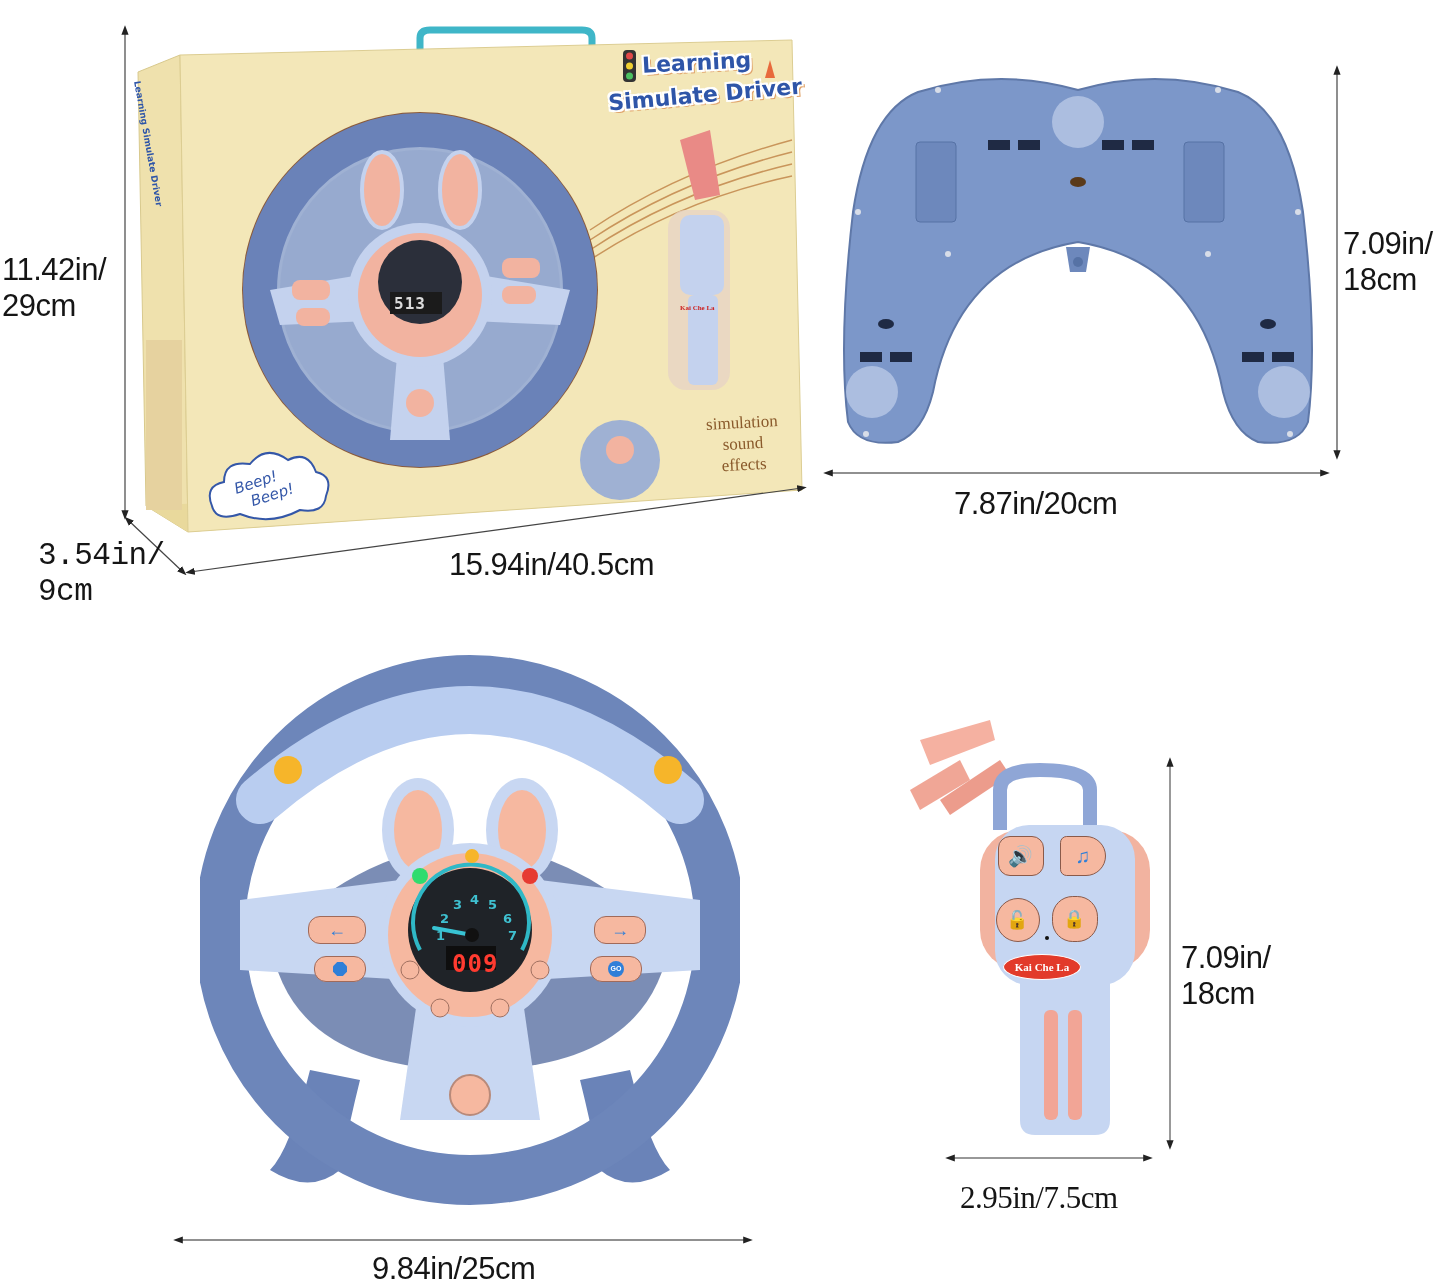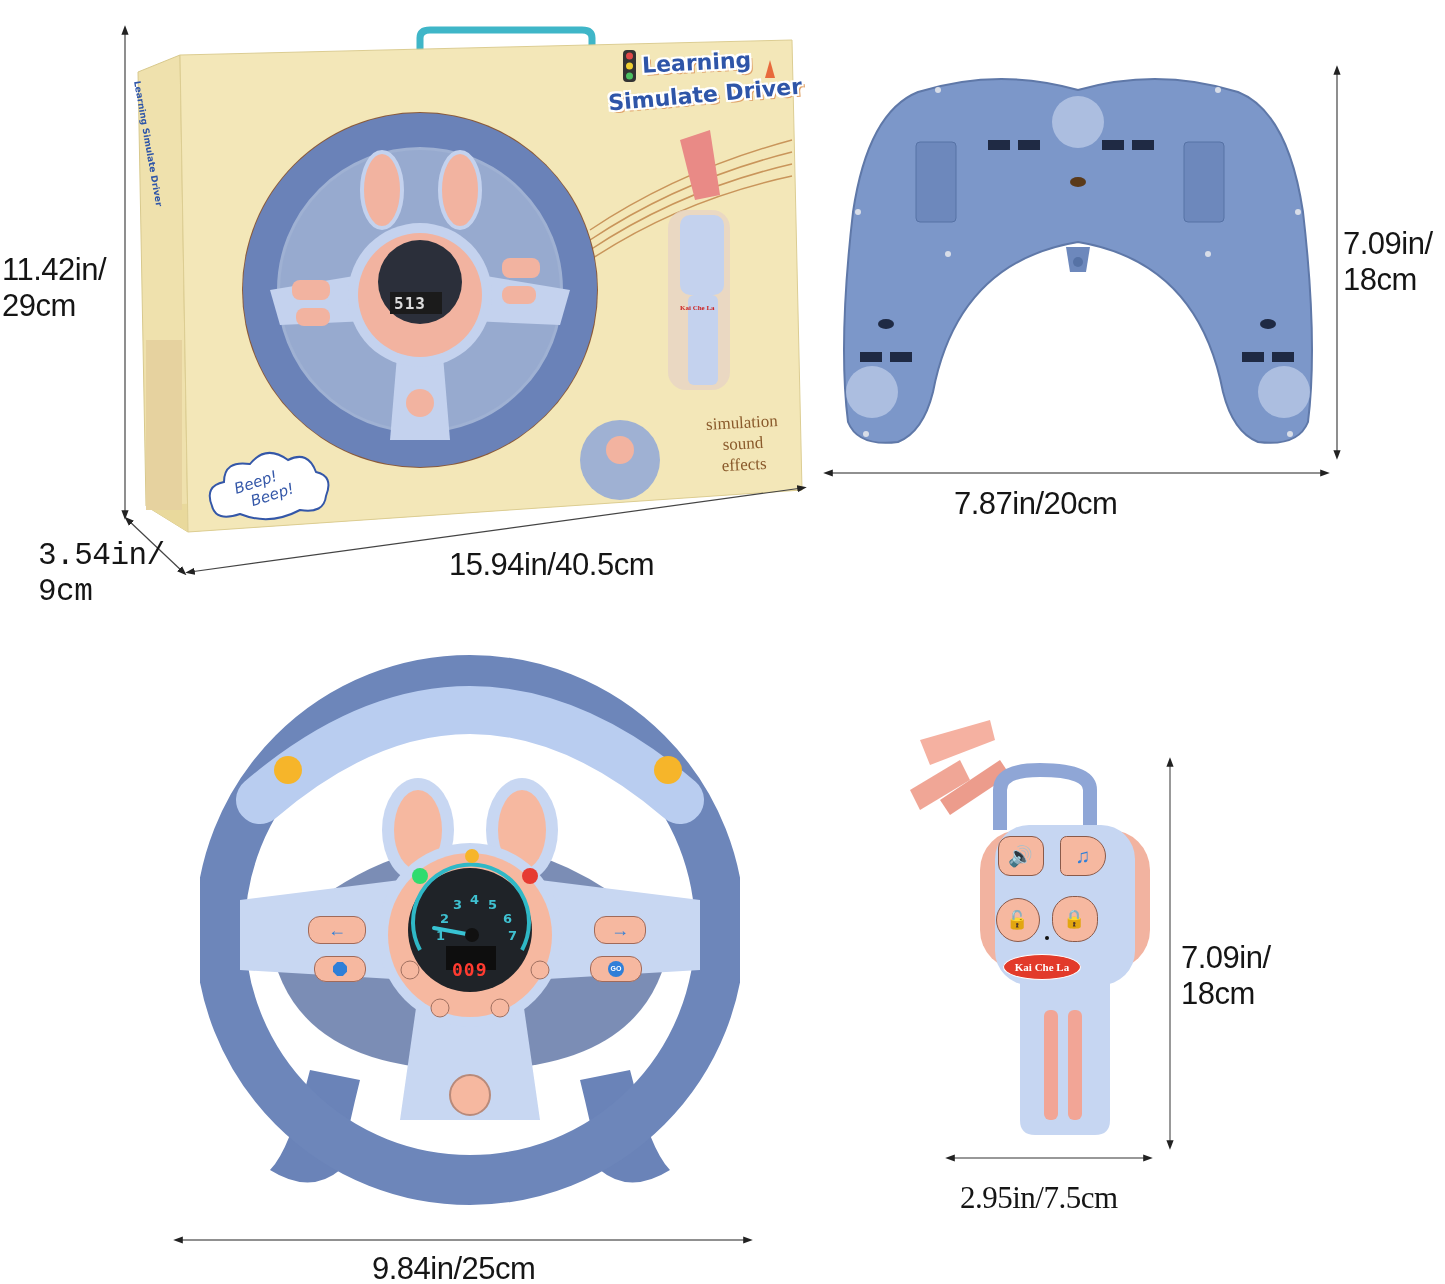--- a/index.html
+++ b/index.html
@@ -214,21 +214,21 @@
 
 <div class="abs" style="left:0;top:0;font-family:'DejaVu Sans',sans-serif;font-weight:bold;font-size:13px;color:#3fc0d0;">
   <span class="abs" style="left:436px;top:928px;">1</span>
   <span class="abs" style="left:440px;top:911px;">2</span>
   <span class="abs" style="left:453px;top:897px;">3</span>
   <span class="abs" style="left:470px;top:892px;">4</span>
   <span class="abs" style="left:488px;top:897px;">5</span>
   <span class="abs" style="left:503px;top:911px;">6</span>
   <span class="abs" style="left:508px;top:928px;">7</span>
 </div>
-<div class="abs" style="left:452px;top:950px;font-family:'DejaVu Sans Mono',monospace;font-size:18px;font-weight:bold;color:#ff3b30;letter-spacing:1px;margin-top:9px;">009</div>
+<div class="abs" style="left:452px;top:950px;font-family:'DejaVu Sans Mono',monospace;font-size:24px;font-weight:bold;color:#ff3b30;letter-spacing:1px;">009</div>
 
 <div class="abs" style="left:308px;top:916px;width:56px;height:26px;border-radius:12px;background:#f6b8a0;border:1px solid #a06a5a;display:flex;align-items:center;justify-content:center;color:#2f7fd8;font-size:18px;font-weight:bold;">
   <span>←</span>
 </div>
 <div class="abs" style="left:314px;top:956px;width:50px;height:24px;border-radius:12px;background:#f6b8a0;border:1px solid #a06a5a;display:flex;align-items:center;justify-content:center;">
   <span style="display:inline-block;width:14px;height:14px;background:#2f7fd8;clip-path:polygon(30% 0,70% 0,100% 30%,100% 70%,70% 100%,30% 100%,0 70%,0 30%);"></span>
 </div>
 <div class="abs" style="left:594px;top:916px;width:50px;height:26px;border-radius:12px;background:#f6b8a0;border:1px solid #a06a5a;display:flex;align-items:center;justify-content:center;color:#2f7fd8;font-size:18px;font-weight:bold;">
   <span>→</span>
 </div>

